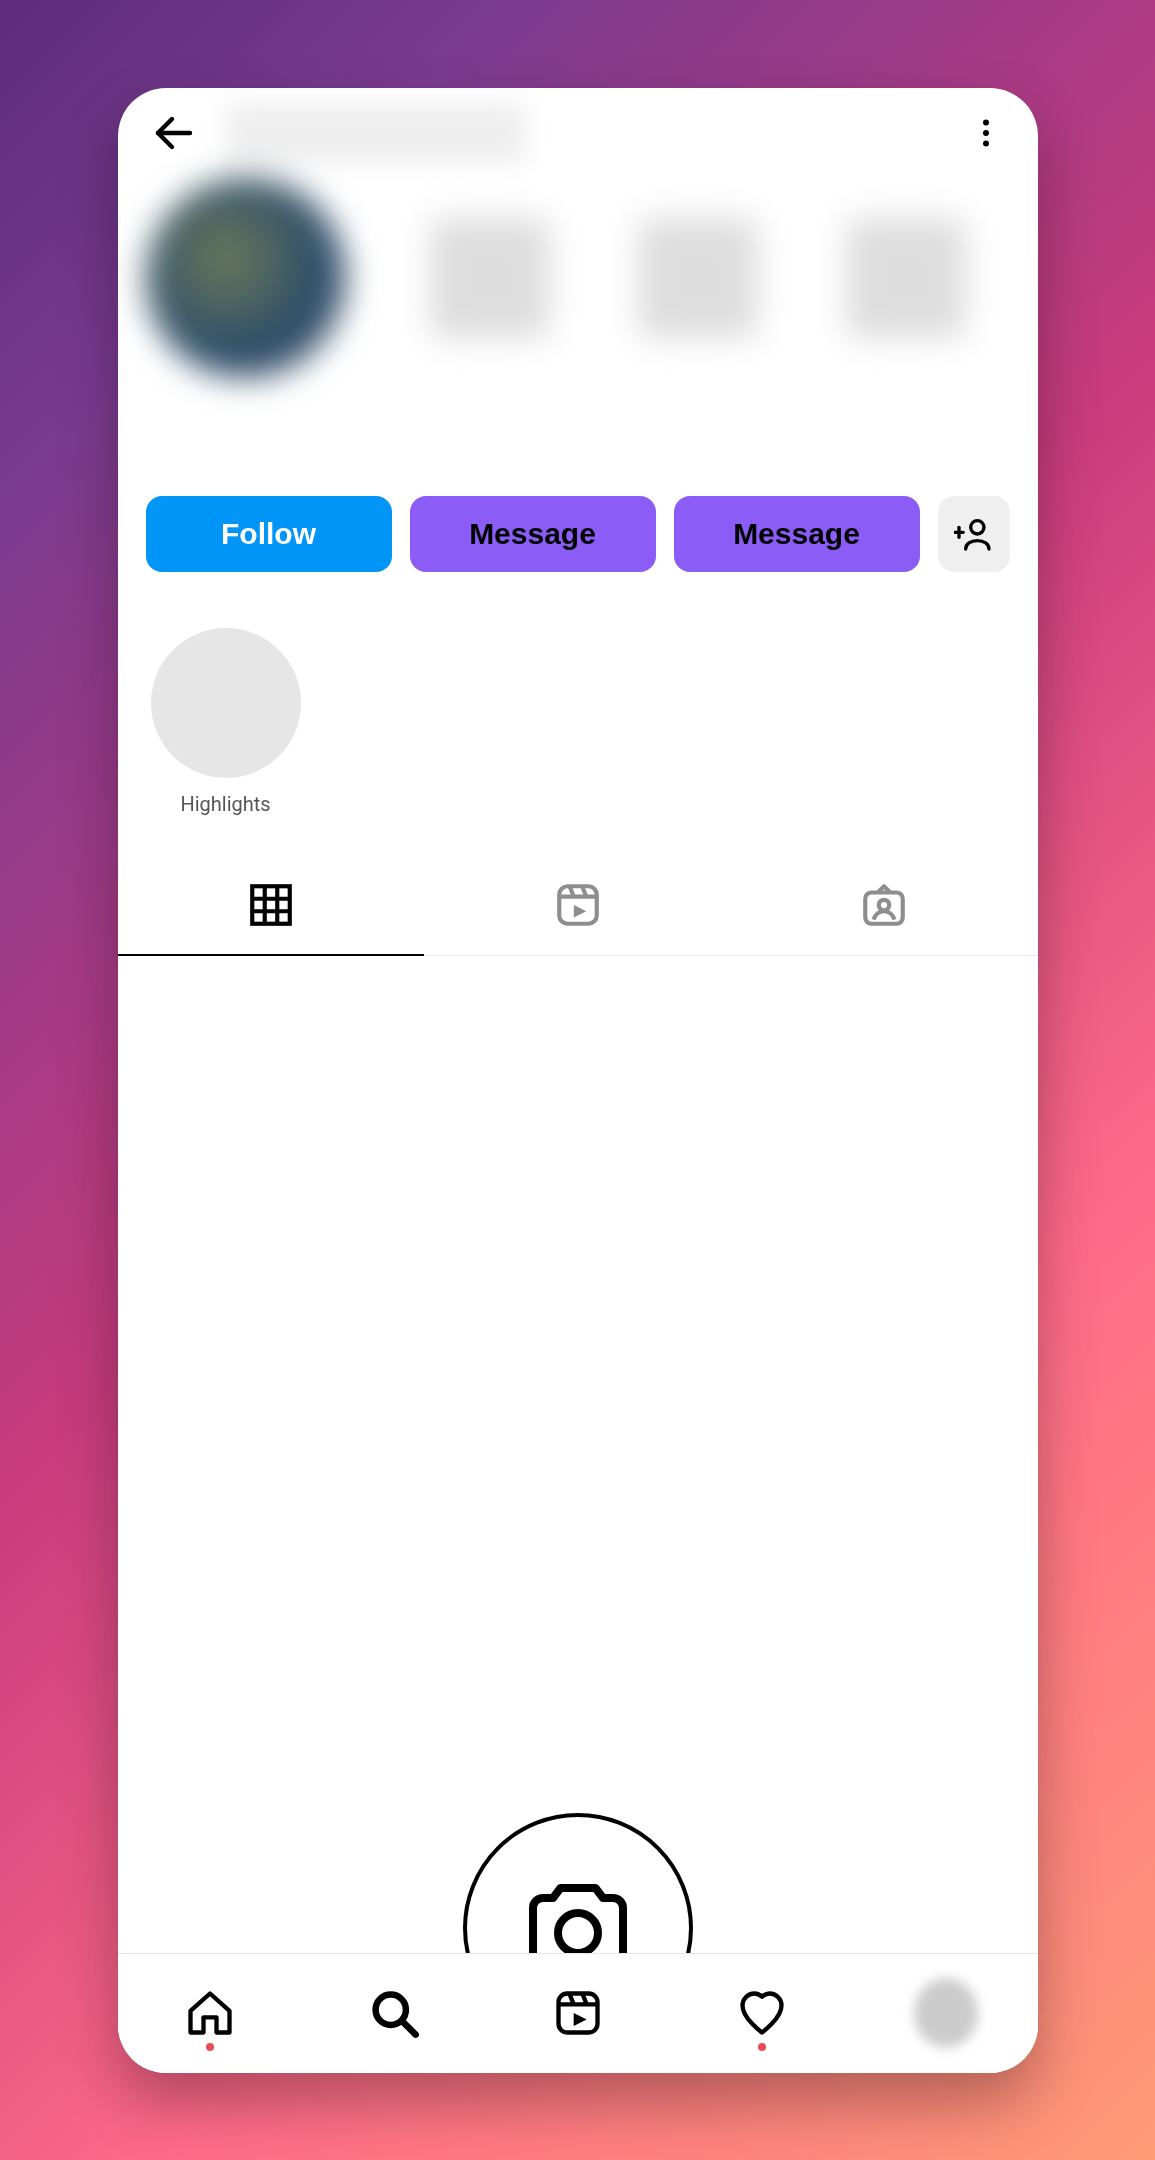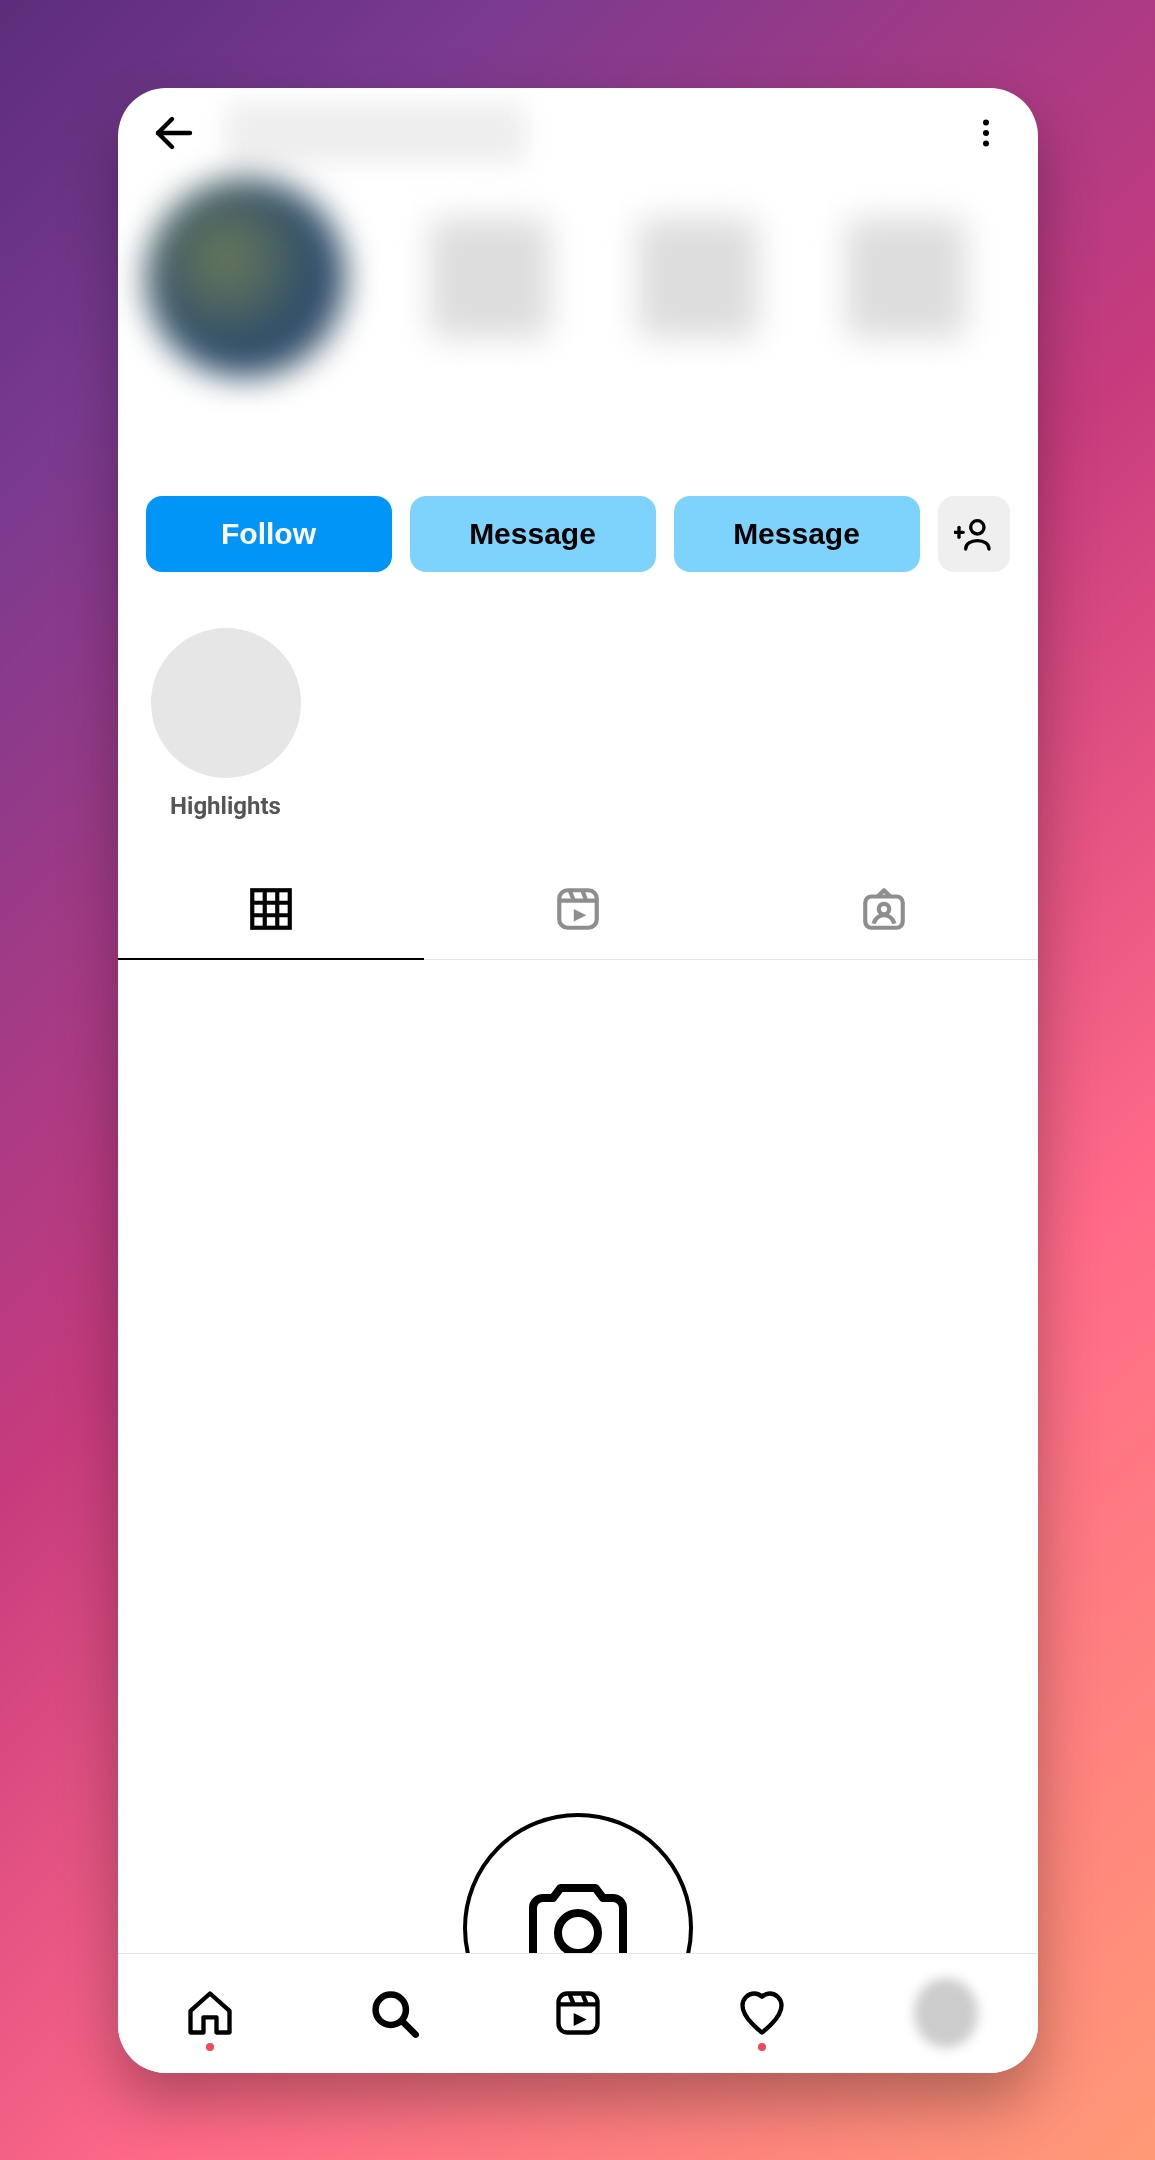--- a/index.html
+++ b/index.html
@@ -67,34 +67,34 @@
   border-radius: 16px;
   display:flex;
   align-items:center;
   justify-content:center;
   font-size: 30px;
   font-weight: 600;
   cursor:pointer;
   border:none;
 }
 .btn-primary { background:#0095f6; color:#fff; flex: 1 1 0; }
-.btn-secondary { background:#7dd3fc; color:#000; flex: 1 1 0; }
+.btn-secondary { background:#8b5cf6; color:#000; flex: 1 1 0; }
 .btn-icon-small {
   width:72px; height:76px; border-radius:16px; background:#efefef;
   display:flex; align-items:center; justify-content:center; cursor:pointer;
 }
 
 .highlights-row {
   padding: 28px 28px 10px 28px;
   display:flex;
   gap: 28px;
 }
 .highlight-item { display:flex; flex-direction:column; align-items:center; gap:14px; width:160px; }
 .highlight-circle { width:150px; height:150px; border-radius:50%; background:#e6e6e6; cursor:pointer;}
-.highlight-label { font-size:24px; color:#555;font-weight:bold; }
+.highlight-label { font-size:20px; color:#555; }
 
 .tabs-row {
   display:flex;
   height:100px;
   margin-top:30px;
   border-bottom: 1px solid #e6e6e6;
 }
 .tab {
   flex:1; display:flex; align-items:center; justify-content:center; cursor:pointer;
   position:relative;

